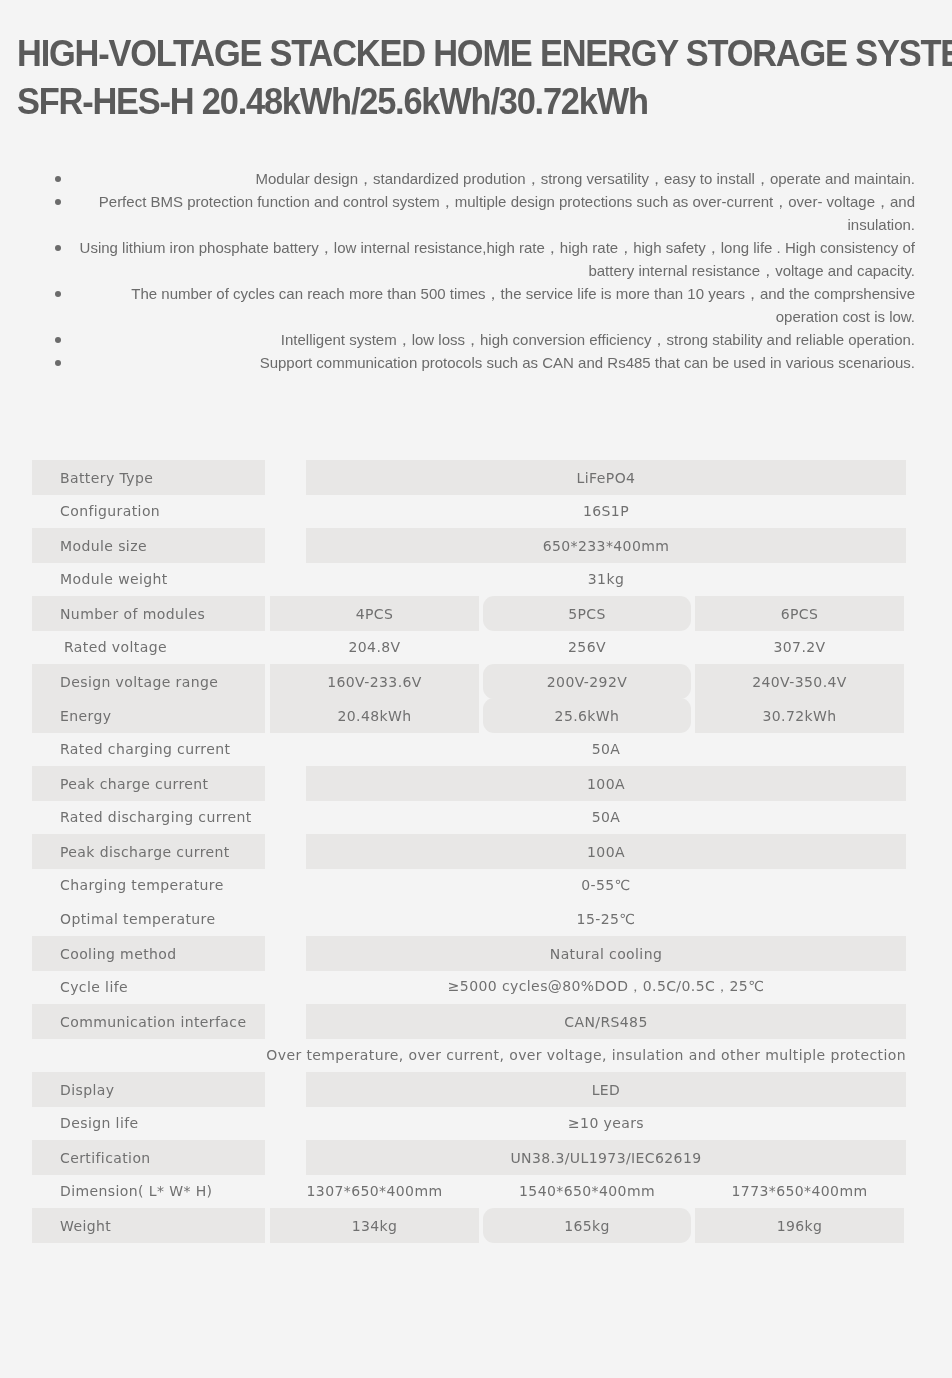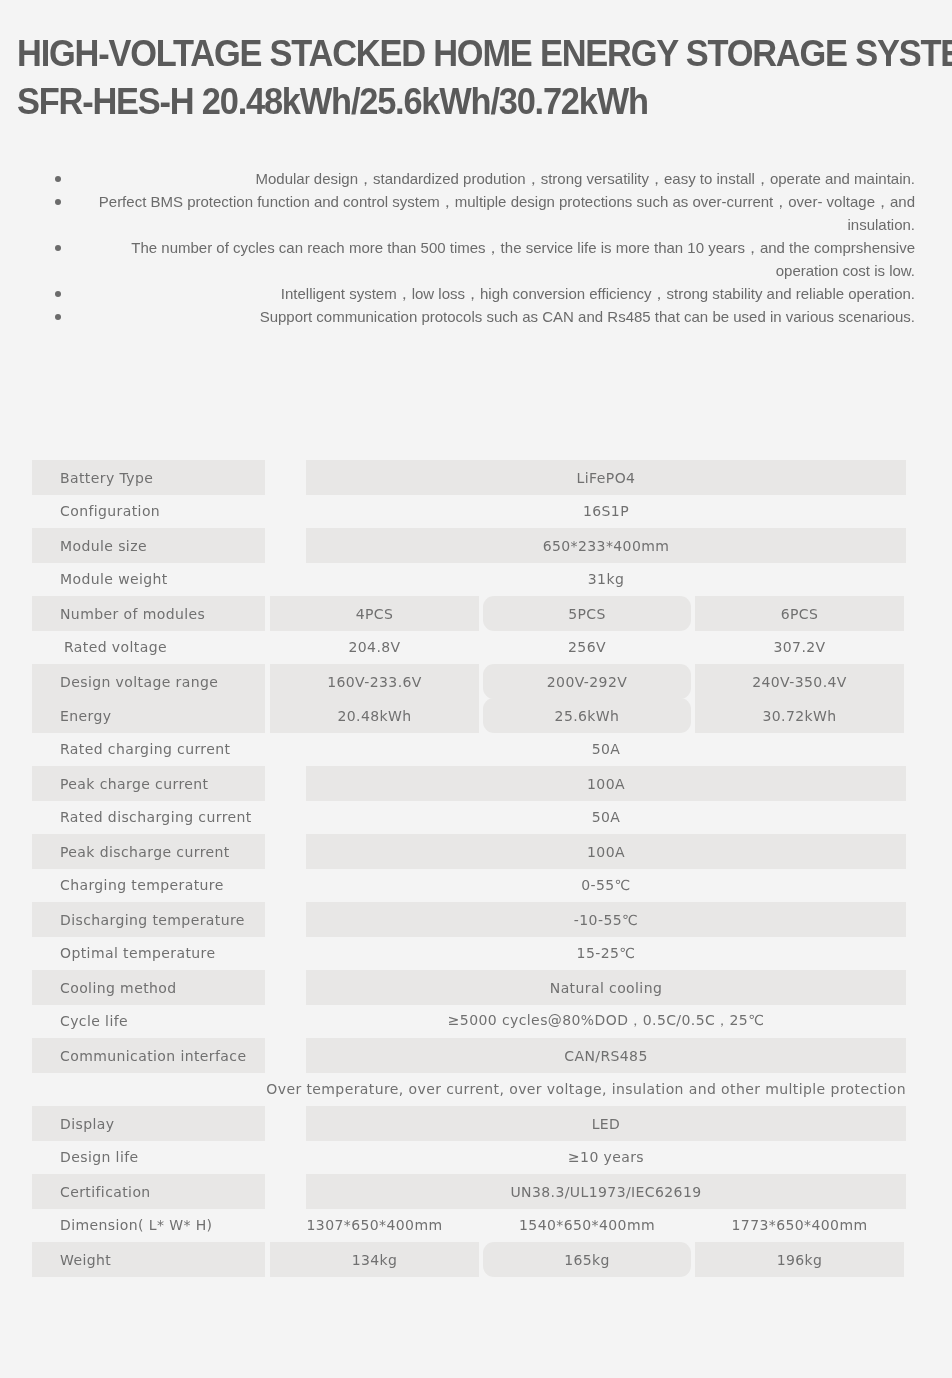--- a/index.html
+++ b/index.html
@@ -114,20 +114,21 @@
 <body>
 
 <h1 class="title">
   <span class="line">HIGH-VOLTAGE STACKED HOME ENERGY STORAGE SYSTEM</span>
   <span class="line">SFR-HES-H  20.48kWh/25.6kWh/30.72kWh</span>
 </h1>
 
 <ul class="features">
   <li><span class="bullet"></span><span>Modular design，standardized prodution，strong versatility，easy to install，operate and maintain.</span></li>
   <li><span class="bullet"></span><span>Perfect BMS protection function and control system，multiple design protections such as over-current，over- voltage，and insulation.</span></li>
+  <li><span class="bullet"></span><span>Using lithium iron phosphate battery，low internal resistance,high rate，high rate，high safety，long life . High consistency of battery internal resistance，voltage and capacity.</span></li>
   <li><span class="bullet"></span><span>The number of cycles can reach more than 500 times，the service life is more than 10 years，and the comprshensive operation cost is low.</span></li>
   <li><span class="bullet"></span><span>Intelligent system，low loss，high conversion efficiency，strong stability and reliable operation.</span></li>
   <li><span class="bullet"></span><span>Support communication protocols such as CAN and Rs485 that can be used in various scenarious.</span></li>
 </ul>
 
 <div class="spec-table">
 
   <div class="row shaded">
     <div class="cell label">Battery Type</div>
     <div class="cell value-wide">LiFePO4</div>
@@ -195,24 +196,20 @@
   <div class="row shaded">
     <div class="cell label">Peak discharge current</div>
     <div class="cell value-wide">100A</div>
   </div>
 
   <div class="row plain">
     <div class="cell label">Charging temperature</div>
     <div class="cell value-wide">0-55℃</div>
   </div>
 
-  <div class="row shaded">
-    <div class="cell label">Discharging temperature</div>
-    <div class="cell value-wide">-10-55℃</div>
-  </div>
 
   <div class="row plain">
     <div class="cell label">Optimal temperature</div>
     <div class="cell value-wide">15-25℃</div>
   </div>
 
   <div class="row shaded">
     <div class="cell label">Cooling method</div>
     <div class="cell value-wide">Natural cooling</div>
   </div>

